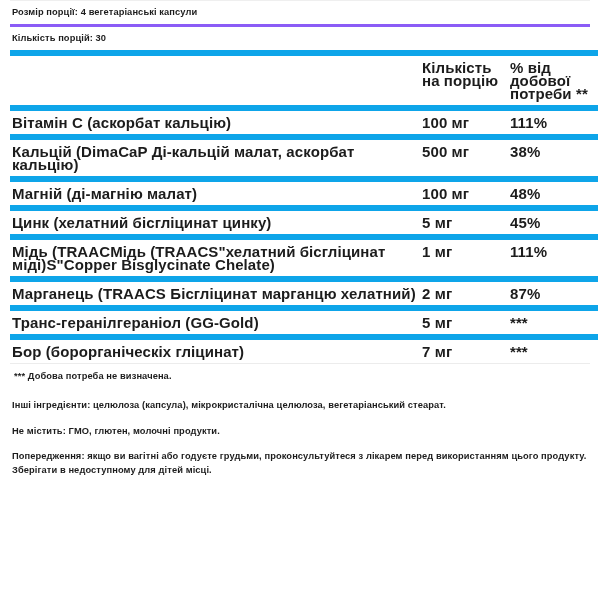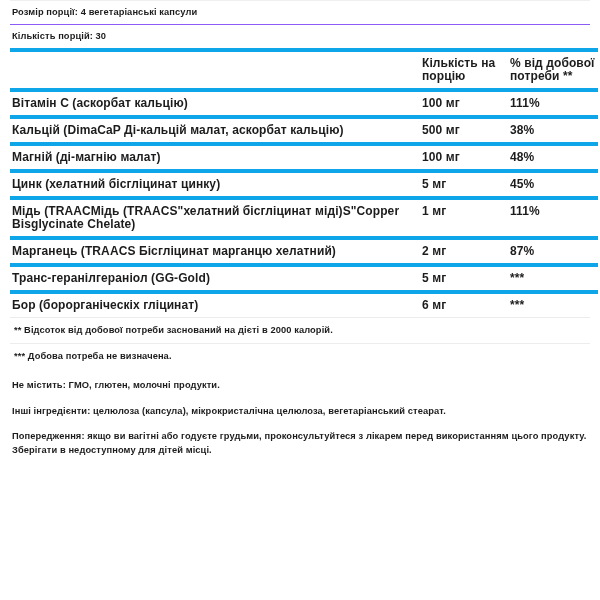--- a/index.html
+++ b/index.html
@@ -18,40 +18,40 @@
   .sheet {
     position: relative;
     width: 600px;
     height: 446px;
     box-sizing: border-box;
     padding: 0 10px;
   }
 
   
   .info-row {
-    border-top: 1px solid #8b5cf6;
+    border-top: 3px solid #8b5cf6;
     padding: 5px 0 5px 2px;
     font-size: 9.3px;
     font-weight: bold;
     letter-spacing: 0.1px;
     line-height: 13px;
   }
   .info-row:first-child {
     border-top: 1px solid #efefef;
   }
 
   
   .nutri-table {
     width: 100%;
     border-collapse: collapse;
     table-layout: fixed;
   }
   .nutri-table td {
-    border-top: 4px solid #0ea5e9;
-    font-size: 12px;
+    border-top: 6px solid #0ea5e9;
+    font-size: 15px;
     font-weight: bold;
     letter-spacing: 0.1px;
     vertical-align: top;
     padding: 5px 0 5px 0;
     line-height: 13px;
   }
   .col-name   { width: 412px; padding-left: 2px !important; }
   .col-amount { width: 88px; }
   .col-dv     { width: 88px; }
 
@@ -145,29 +145,28 @@
           <td class="col-amount">2 мг</td>
           <td class="col-dv">87%</td>
         </tr>
         <tr>
           <td class="col-name">Транс-геранілгераніол (GG-Gold)</td>
           <td class="col-amount">5 мг</td>
           <td class="col-dv stars">***</td>
         </tr>
         <tr>
           <td class="col-name">Бор (борорганіческіх гліцинат)</td>
-          <td class="col-amount">6 мг</td>
+          <td class="col-amount">7 мг</td>
           <td class="col-dv stars">***</td>
         </tr>
       </tbody>
   </table>
 
-  <div class="footnote">** Відсоток від добової потреби заснований на дієті в 2000 калорій.</div>
 
   <div class="footnote">*** Добова потреба не визначена.</div>
 
   <div class="para-block">
+    <p class="para">Інші інгредієнти: целюлоза (капсула), мікрокристалічна целюлоза, вегетаріанський стеарат.</p>
     <p class="para">Не містить: ГМО, глютен, молочні продукти.</p>
-    <p class="para">Інші інгредієнти: целюлоза (капсула), мікрокристалічна целюлоза, вегетаріанський стеарат.</p>
     <p class="para warning">Попередження: якщо ви вагітні або годуєте грудьми, проконсультуйтеся з лікарем перед використанням цього продукту. Зберігати в недоступному для дітей місці.</p>
   </div>
 
 </div>
 
 </body></html>

